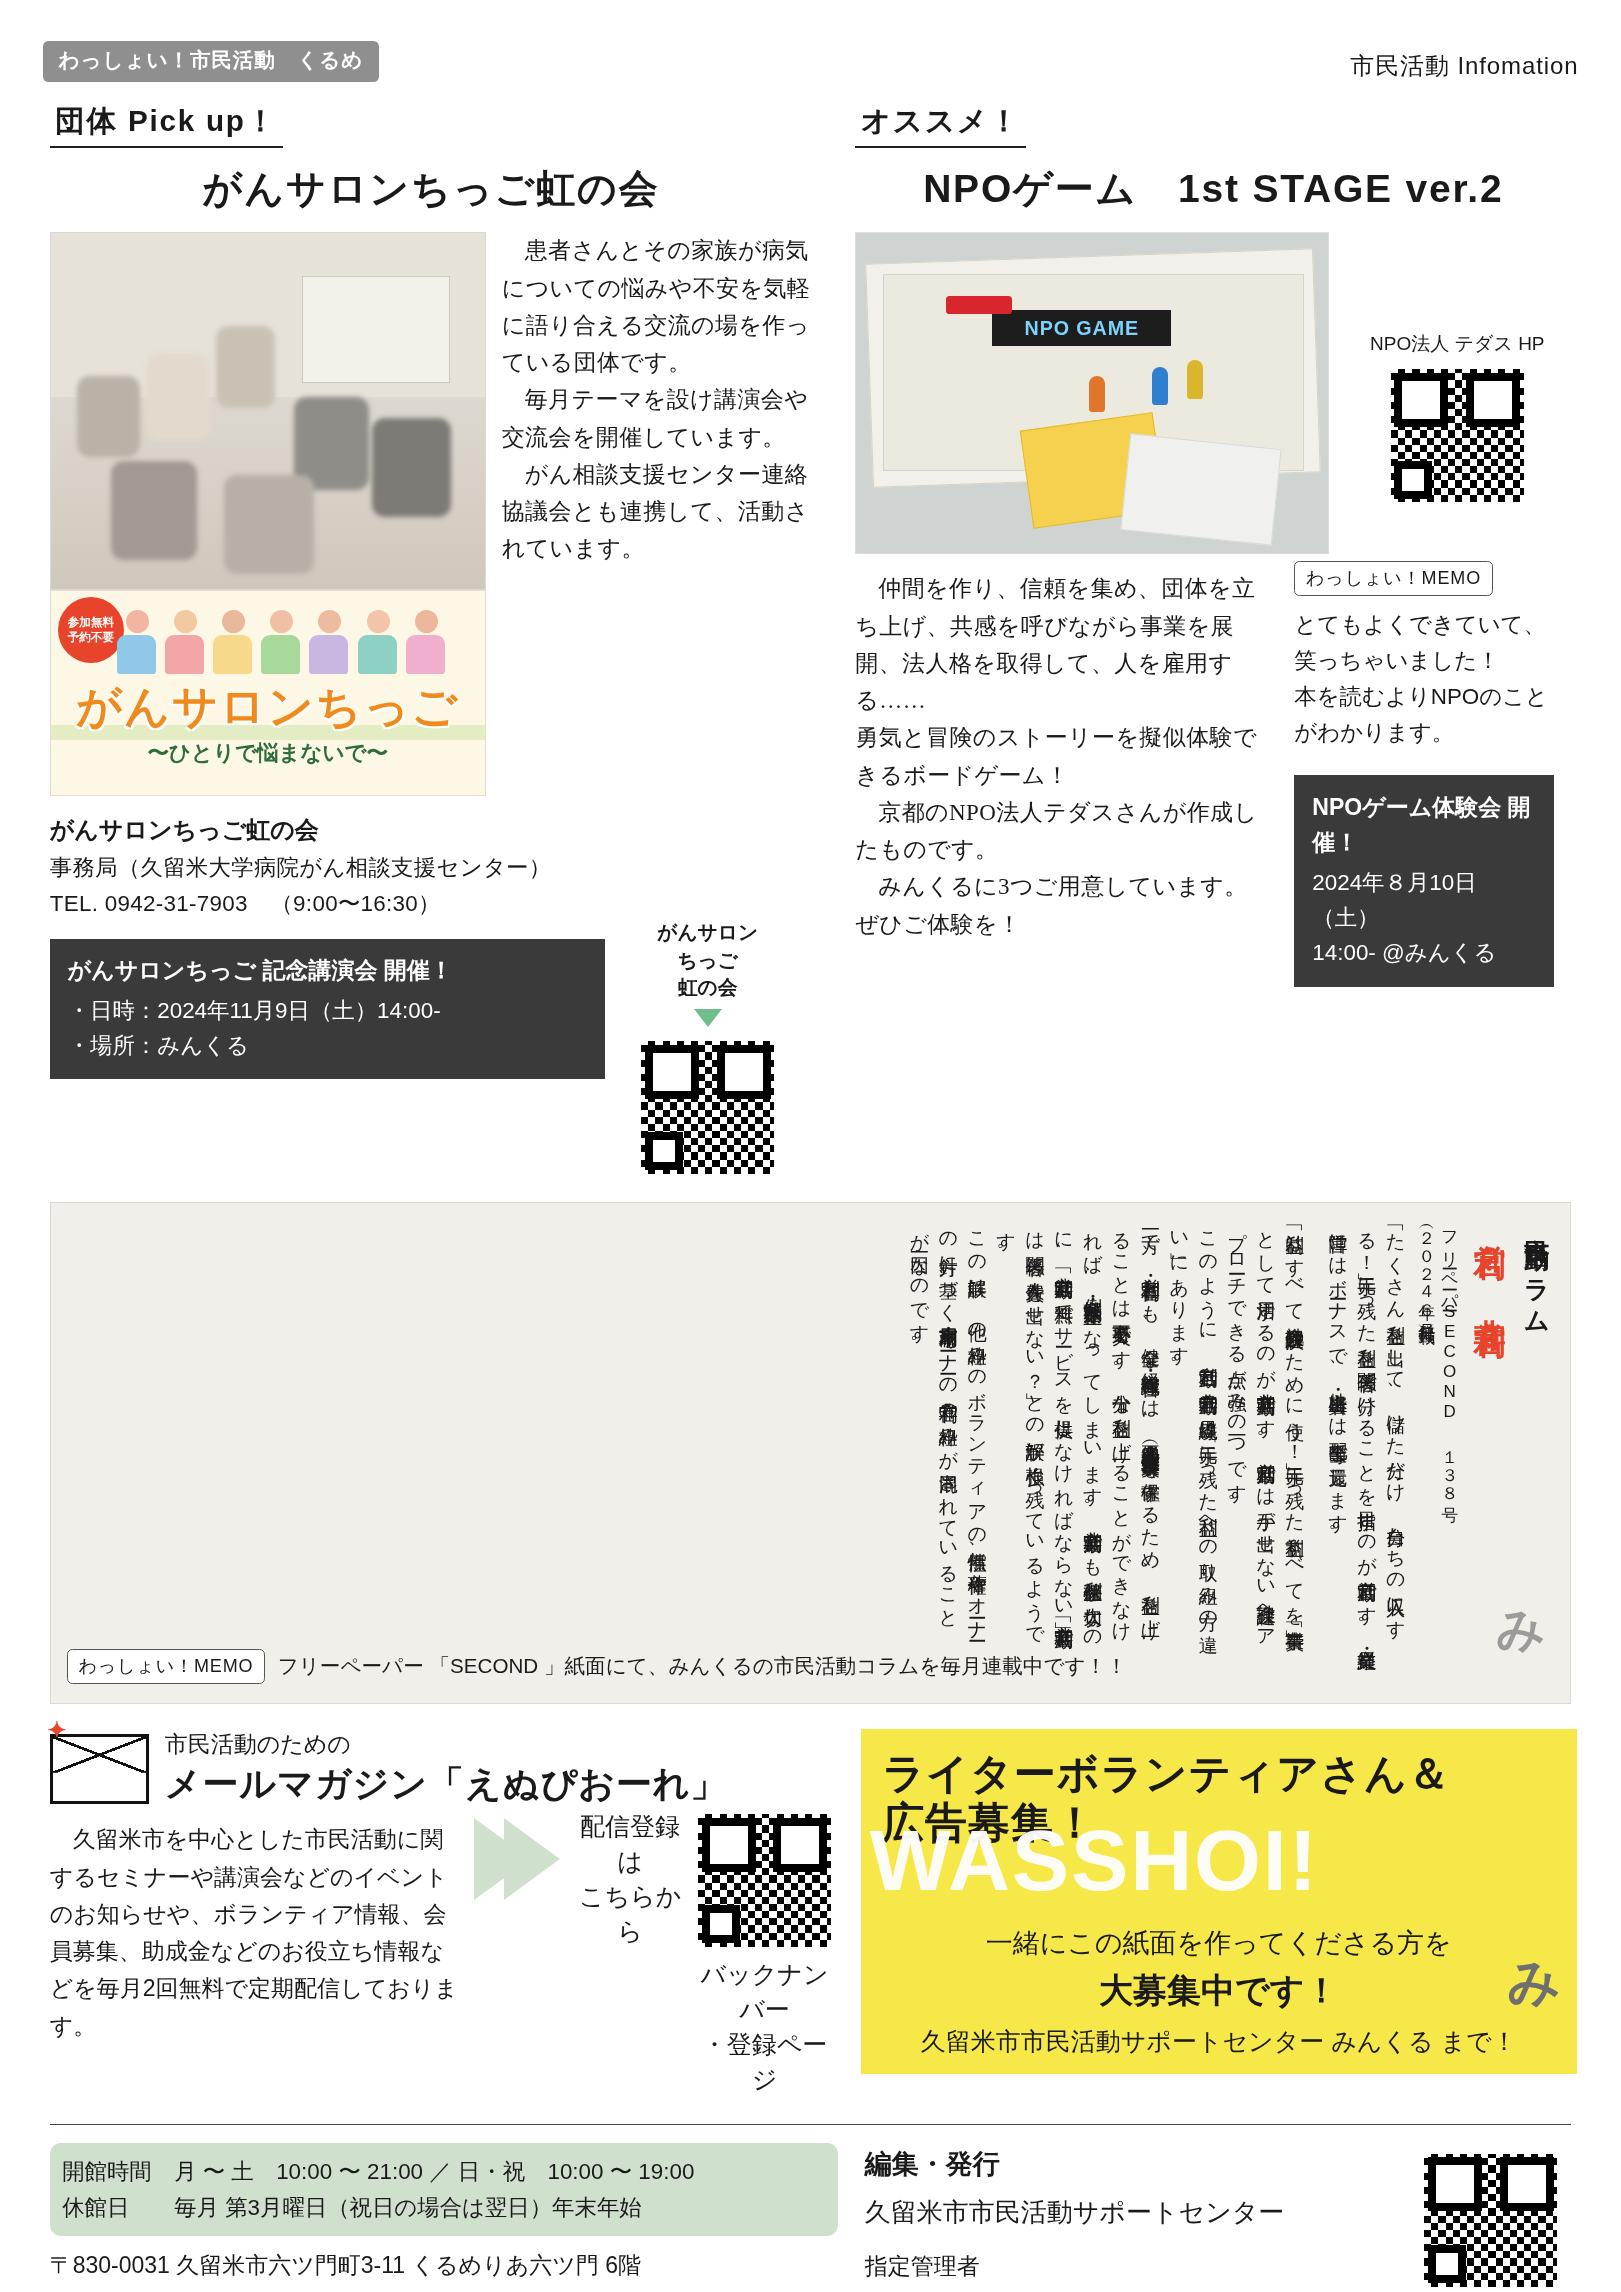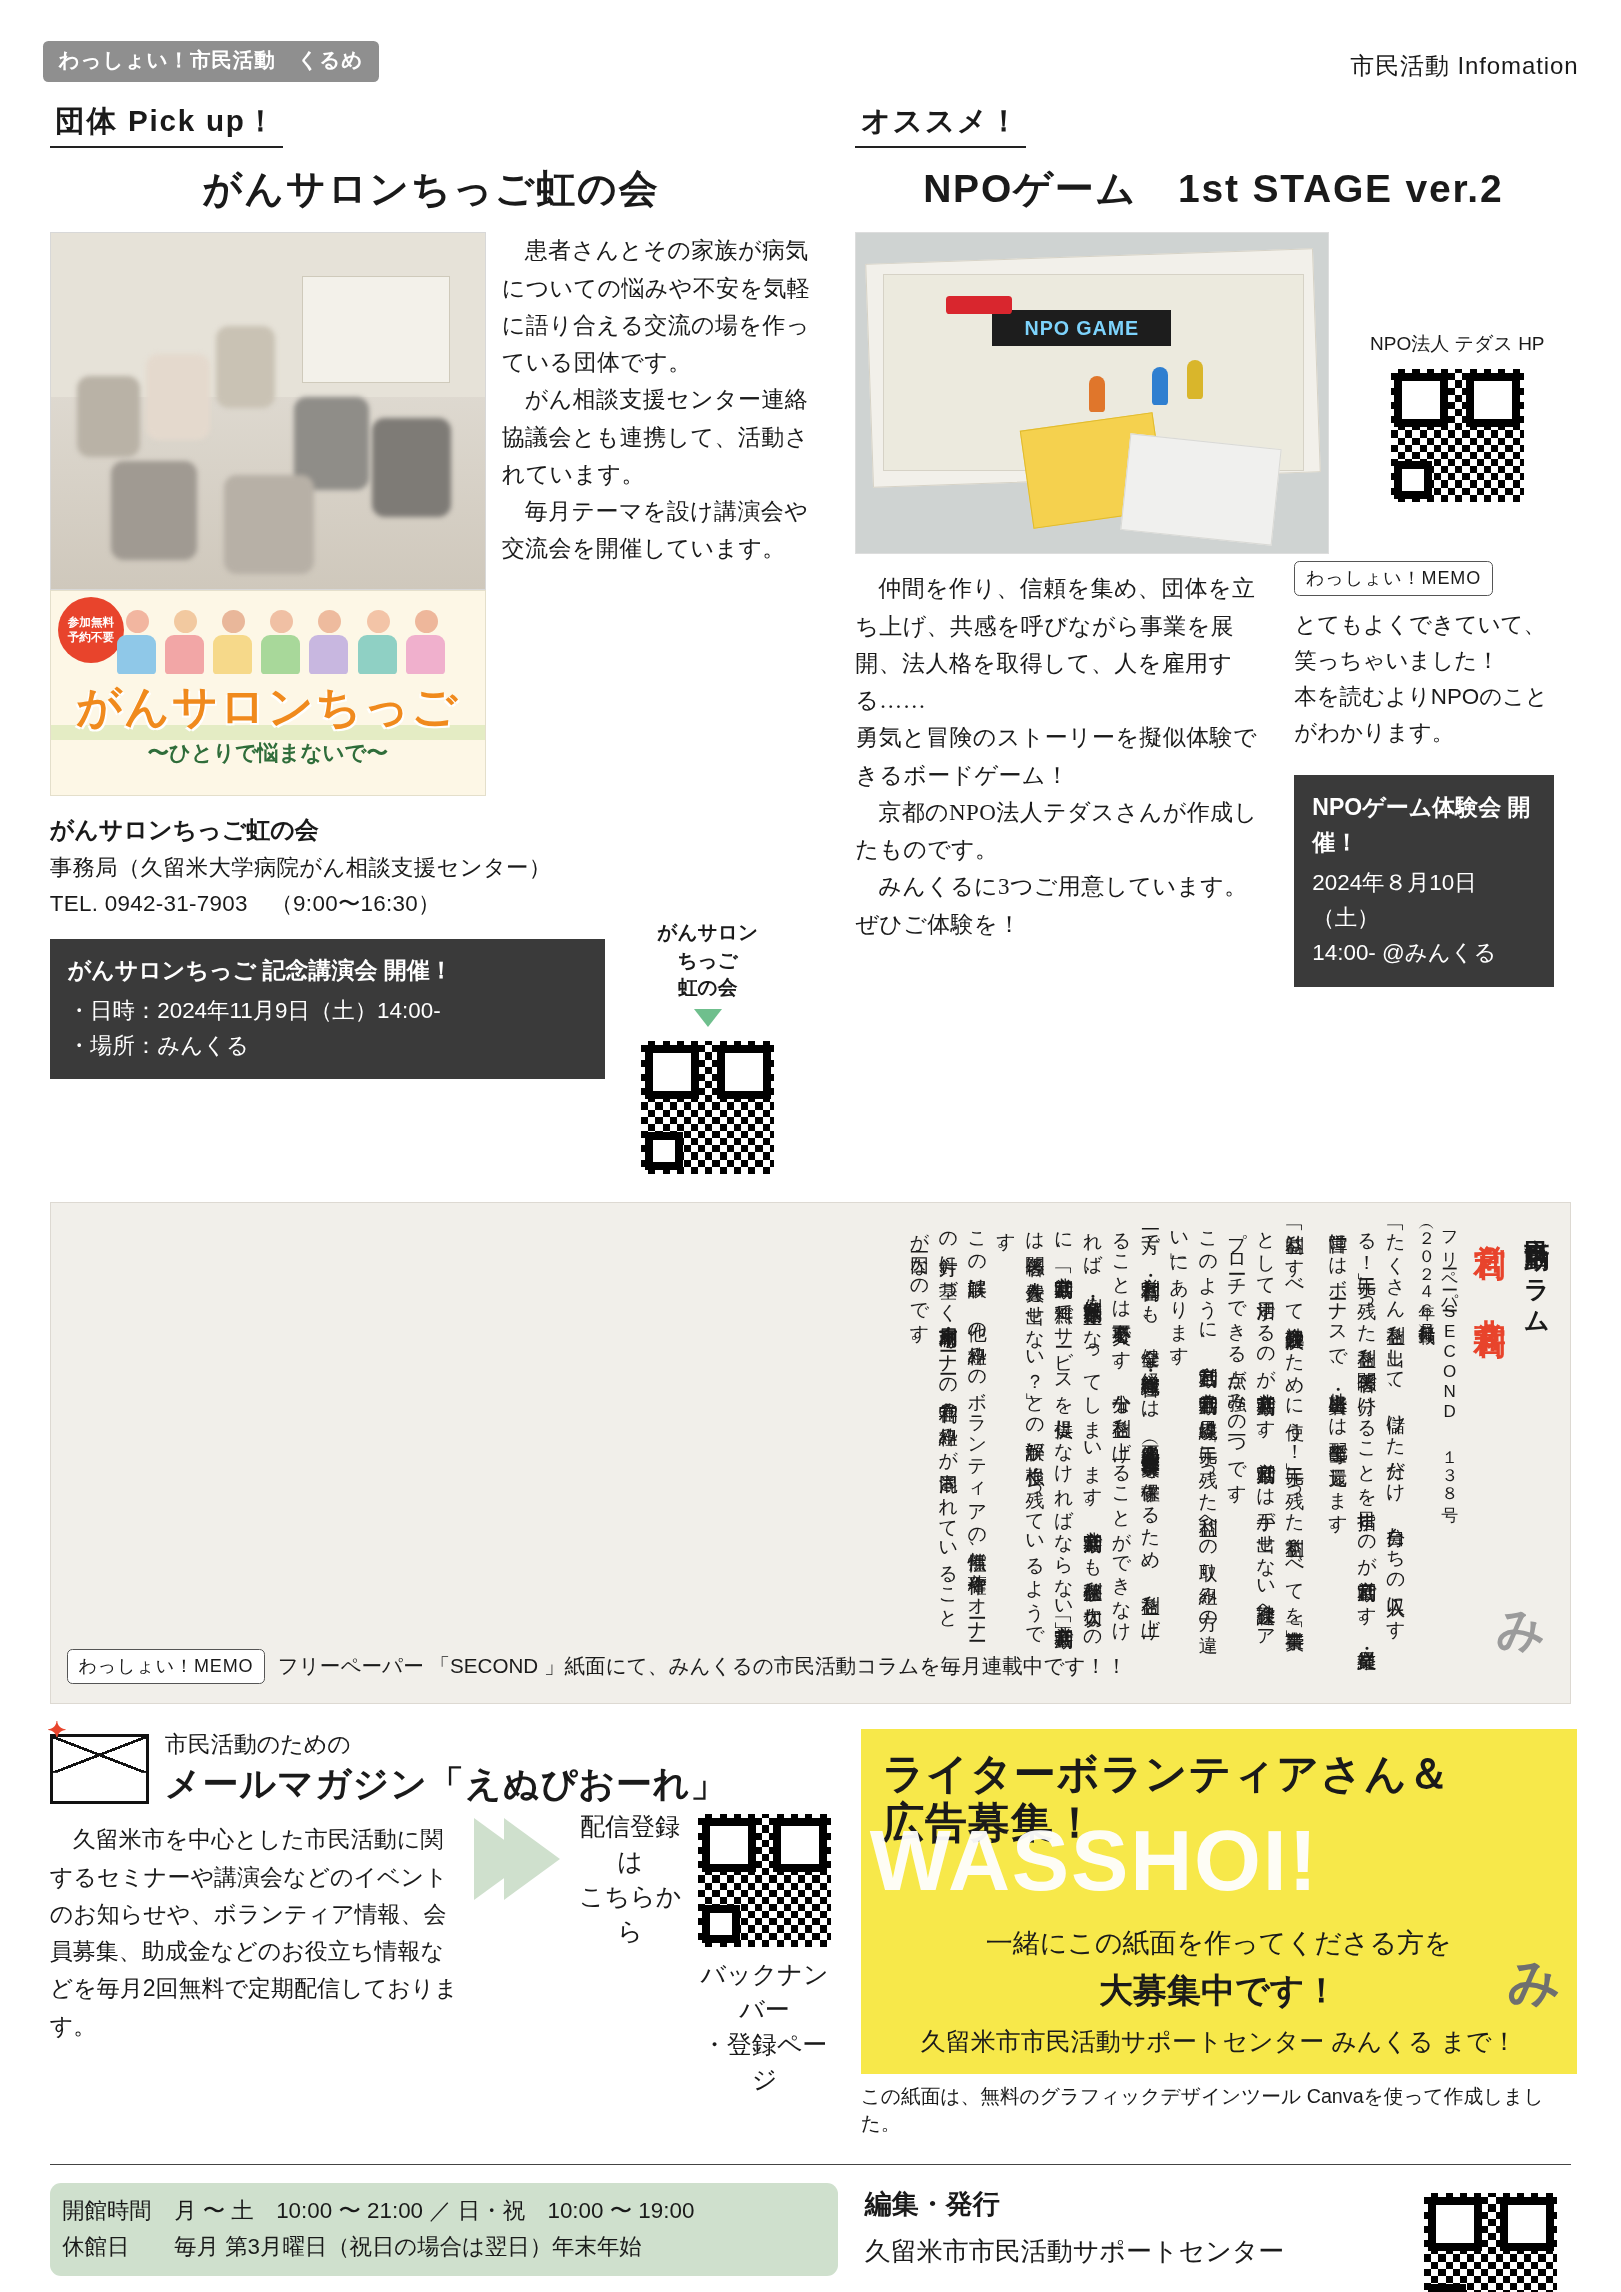--- a/index.html
+++ b/index.html
@@ -241,22 +241,22 @@
                 </div>
             </div>
             <div class="poster-band"></div>
             <div class="poster-title">がんサロンちっご</div>
             <div class="poster-sub">〜ひとりで悩まないで〜</div>
           </div>
         </div>
 
         <div class="lead-text">
           <p>患者さんとその家族が病気についての悩みや不安を気軽に語り合える交流の場を作っている団体です。</p>
+          <p>毎月テーマを設け講演会や交流会を開催しています。</p>
           <p>がん相談支援センター連絡協議会とも連携して、活動されています。</p>
-          <p>毎月テーマを設け講演会や交流会を開催しています。</p>
         </div>
       </div>
 
       <div class="org-name">がんサロンちっご虹の会</div>
       <div class="org-line">事務局（久留米大学病院がん相談支援センター）</div>
       <div class="org-line">TEL. 0942-31-7903　（9:00〜16:30）</div>
 
       <div style="display:flex;align-items:flex-start;">
         <div class="black-box">
           <div class="bb-title">がんサロンちっご 記念講演会 開催！</div>
@@ -375,21 +375,20 @@
     <div>
       <div class="wasshoi">
         <div class="w-big">ライターボランティアさん＆</div>
         <div class="w-big">広告募集！</div>
         <div class="w-watermark">WASSHOI!</div>
         <div class="w-mid">一緒にこの紙面を作ってくださる方を</div>
         <div class="w-big2">大募集中です！</div>
         <div class="w-org">久留米市市民活動サポートセンター みんくる まで！</div>
         <div class="w-mi">み</div>
       </div>
-      <div class="canva-note">この紙面は、無料のグラフィックデザインツール Canvaを使って作成しました。</div>
     </div>
   </div>
 
   <div class="footer">
     <div class="foot-left">
       <div class="hours">
         <div>開館時間　月 〜 土　10:00 〜 21:00 ／ 日・祝　10:00 〜 19:00</div>
         <div>休館日　　毎月 第3月曜日（祝日の場合は翌日）年末年始</div>
       </div>
       <div class="addr">

